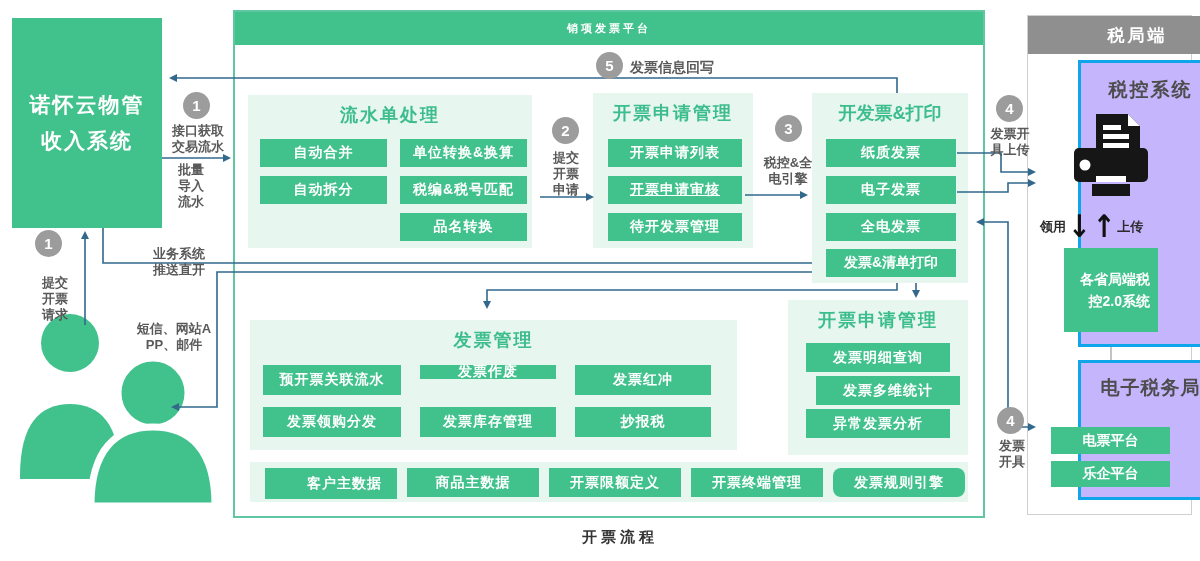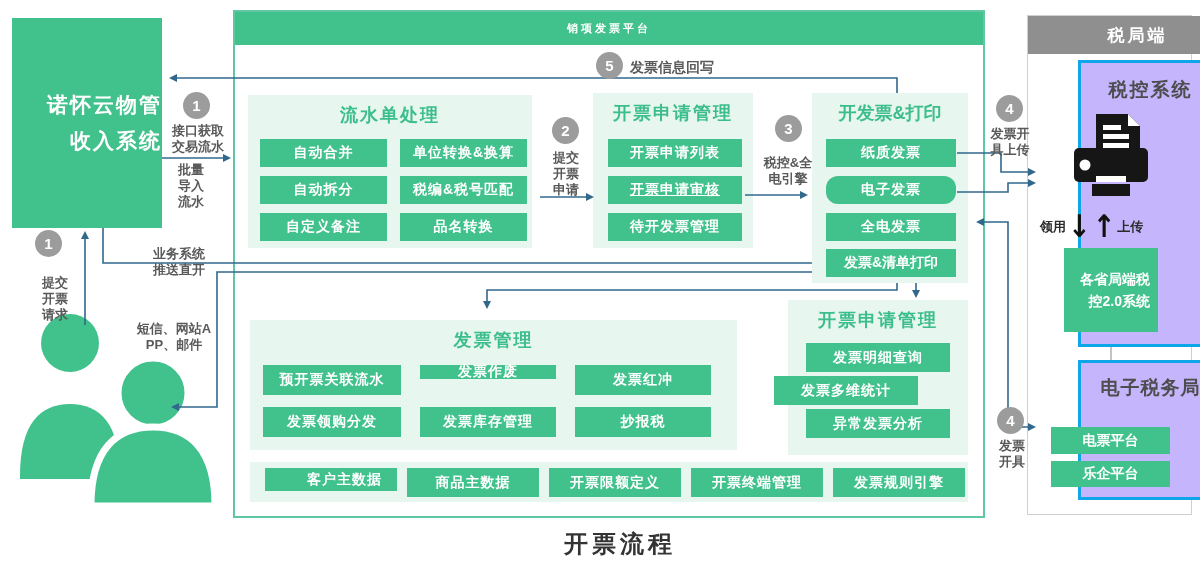--- a/index.html
+++ b/index.html
@@ -1,20 +1,20 @@
 <!DOCTYPE html>
 <html><head>
 <meta charset="utf-8">
 <style>
   html,body{margin:0;padding:0;background:#fff;}
   .stage{position:relative;width:1200px;height:561px;background:#fff;overflow:hidden;
          font-family:"Liberation Sans","DejaVu Sans",sans-serif;}
   .abs{position:absolute;box-sizing:border-box;}
   
-  .bigbox{background:#41C18C;color:#fff;display:flex;flex-direction:column;align-items:flex-end;
+  .bigbox{background:#41C18C;color:#fff;display:flex;flex-direction:column;align-items:center;
           justify-content:center;font-size:21px;font-weight:700;line-height:36px;letter-spacing:2px;}
   
   .platform{border:2px solid #5FC7A2;background:#fff;}
   .platform-header{position:absolute;left:0;top:0;width:100%;height:33px;background:#41C18C;
           color:#fff;font-size:11px;font-weight:700;display:flex;align-items:center;justify-content:center;letter-spacing:3px;}
   .panel{background:#E7F6EF;}
   .panel-title{position:absolute;width:100%;top:8px;text-align:center;color:#3CBD8C;
           font-size:18px;font-weight:700;letter-spacing:2px;}
   .gbox{background:#41C18C;color:#fff;font-size:14px;font-weight:700;display:flex;
           align-items:center;justify-content:center;letter-spacing:1px;white-space:nowrap;}
@@ -25,21 +25,21 @@
   
   .taxwrap{border:1px solid #CFCFCF;background:#fff;}
   .tax-header{position:absolute;left:0;top:0;width:100%;height:38px;background:#8F8F8F;color:#fff;
           font-size:17px;font-weight:700;display:flex;align-items:center;justify-content:center;letter-spacing:3px;padding-left:28px;}
   .whitebox{border:3px solid #0ea5e9;background:#c4b5fd;margin-left:40px;}
   .wb-title{position:absolute;width:100%;text-align:center;color:#4D4D4D;font-size:19px;font-weight:700;letter-spacing:2px;}
   .gfill{background:#41C18C;color:#fff;font-weight:700;display:flex;align-items:center;justify-content:center;text-align:right;}
   .updown{display:flex;align-items:center;justify-content:flex-start;gap:2px;}
   .updown .word{font-size:13px;font-weight:700;color:#2b2b2b;}
   .updown .arr{font-family:"DejaVu Sans",sans-serif;font-size:27px;font-weight:900;color:#111;line-height:30px;transform:scaleY(1.15);}
-  .caption{font-size:24px;font-weight:700;color:#333;text-align:center;letter-spacing:4px;}
+  .caption{font-size:15px;font-weight:700;color:#333;text-align:center;letter-spacing:4px;}
   svg.connect{position:absolute;left:0;top:0;pointer-events:none;}
 </style>
 </head>
 <body>
 
 <div class="stage">
 
   <div class="abs bigbox" style="left:12px;top:18px;width:150px;height:210px;">
     <div>诺怀云物管</div>
     <div>收入系统</div>
@@ -51,61 +51,60 @@
     </div>
   </div>
 
   <div class="abs panel" style="left:248px;top:95px;width:284px;height:153px;">
     <div class="panel-title">流水单处理</div>
   </div>
   <div class="abs gbox" style="left:260px;top:139px;width:127px;height:28px;">自动合并</div>
   <div class="abs gbox" style="left:400px;top:139px;width:127px;height:28px;">单位转换&amp;换算</div>
   <div class="abs gbox" style="left:260px;top:176px;width:127px;height:28px;">自动拆分</div>
   <div class="abs gbox" style="left:400px;top:176px;width:127px;height:28px;">税编&amp;税号匹配</div>
-  <div class="abs gbox" style="left:260px;top:213px;width:127px;height:28px;">自定义备注</div>
   <div class="abs gbox" style="left:400px;top:213px;width:127px;height:28px;">品名转换</div>
 
   <div class="abs panel" style="left:593px;top:93px;width:160px;height:155px;">
     <div class="panel-title">开票申请管理</div>
   </div>
   <div class="abs gbox" style="left:608px;top:139px;width:134px;height:28px;">开票申请列表</div>
   <div class="abs gbox" style="left:608px;top:176px;width:134px;height:28px;text-decoration:underline;">开票申请审核</div>
   <div class="abs gbox" style="left:608px;top:213px;width:134px;height:28px;">待开发票管理</div>
 
   <div class="abs panel" style="left:812px;top:93px;width:156px;height:190px;">
     <div class="panel-title" style="letter-spacing:0;">开发票&amp;打印</div>
   </div>
   <div class="abs gbox" style="left:826px;top:139px;width:130px;height:28px;">纸质发票</div>
-  <div class="abs gbox" style="left:826px;top:176px;width:130px;height:28px;border-radius:12px;">电子发票</div>
+  <div class="abs gbox" style="left:826px;top:176px;width:130px;height:28px;">电子发票</div>
   <div class="abs gbox" style="left:826px;top:213px;width:130px;height:28px;">全电发票</div>
   <div class="abs gbox" style="left:826px;top:249px;width:130px;height:28px;letter-spacing:0;">发票&amp;清单打印</div>
 
   <div class="abs panel" style="left:250px;top:320px;width:487px;height:130px;">
     <div class="panel-title">发票管理</div>
   </div>
   <div class="abs gbox" style="left:263px;top:365px;width:138px;height:30px;">预开票关联流水</div>
   <div class="abs gbox" style="left:420px;top:365px;width:136px;height:14px;">发票作废</div>
   <div class="abs gbox" style="left:575px;top:365px;width:136px;height:30px;">发票红冲</div>
   <div class="abs gbox" style="left:263px;top:407px;width:138px;height:30px;">发票领购分发</div>
   <div class="abs gbox" style="left:420px;top:407px;width:136px;height:30px;">发票库存管理</div>
   <div class="abs gbox" style="left:575px;top:407px;width:136px;height:30px;">抄报税</div>
 
   <div class="abs panel" style="left:788px;top:300px;width:180px;height:155px;">
     <div class="panel-title">开票申请管理</div>
   </div>
   <div class="abs gbox" style="left:806px;top:343px;width:144px;height:29px;">发票明细查询</div>
-  <div class="abs gbox" style="left:774px;top:376px;width:144px;height:29px;">发票多维统计</div>
+  <div class="abs gbox" style="left:816px;top:376px;width:144px;height:29px;">发票多维统计</div>
   <div class="abs gbox" style="left:806px;top:409px;width:144px;height:29px;">异常发票分析</div>
 
   <div class="abs panel" style="left:250px;top:462px;width:718px;height:40px;"></div>
-  <div class="abs gbox" style="left:265px;top:468px;width:132px;height:23px;padding-left:27px;">客户主数据</div>
+  <div class="abs gbox" style="left:265px;top:468px;width:132px;height:31px;padding-left:27px;">客户主数据</div>
   <div class="abs gbox" style="left:407px;top:468px;width:132px;height:29px;">商品主数据</div>
   <div class="abs gbox" style="left:549px;top:468px;width:132px;height:29px;">开票限额定义</div>
   <div class="abs gbox" style="left:691px;top:468px;width:132px;height:29px;">开票终端管理</div>
-  <div class="abs gbox" style="left:833px;top:468px;width:132px;height:29px;">发票规则引擎</div>
+  <div class="abs gbox" style="left:833px;top:468px;width:132px;height:29px;border-radius:8px;">发票规则引擎</div>
 
   <div class="abs taxwrap" style="left:1027px;top:15px;width:165px;height:500px;">
     <div class="tax-header">
       <span>税局端</span>
     </div>
   </div>
   <div class="abs whitebox" style="left:1038px;top:60px;width:145px;height:287px;">
     <div class="wb-title" style="top:14px;">税控系统</div>
   </div>
 

